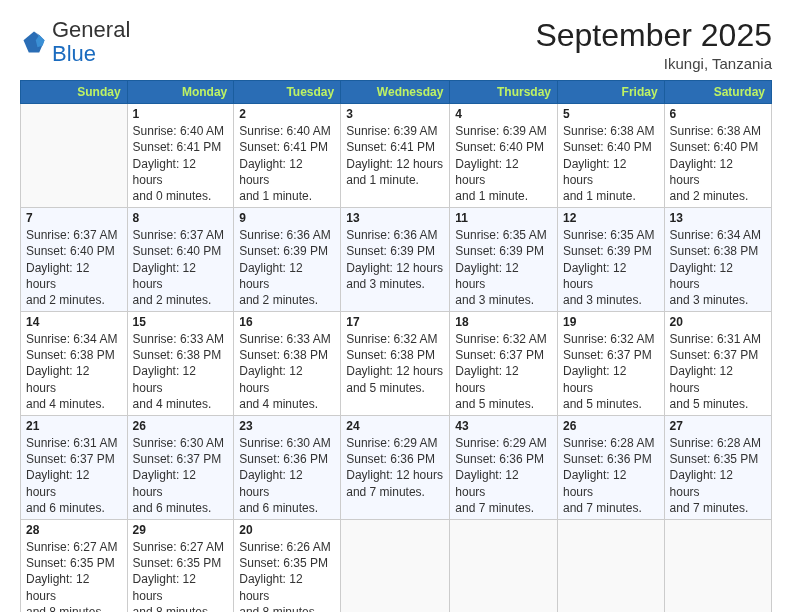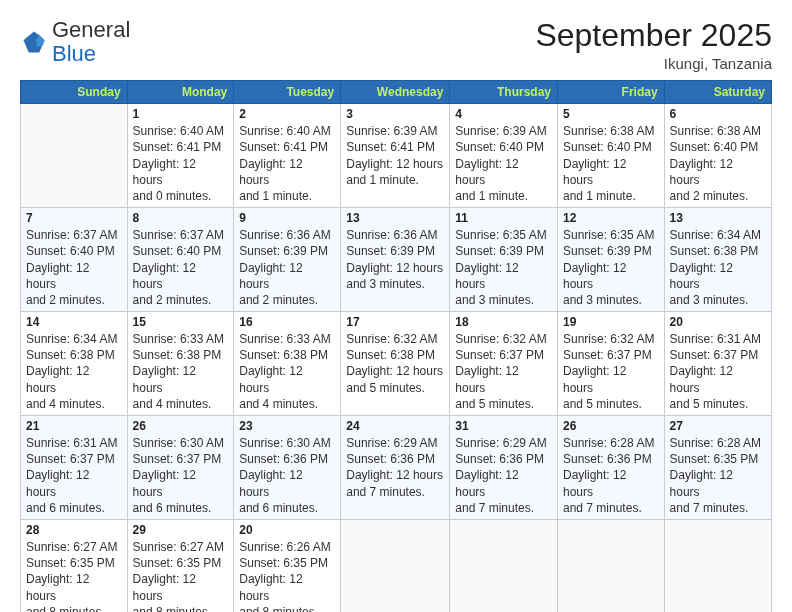--- a/index.html
+++ b/index.html
@@ -299,21 +299,21 @@
 and 6 minutes.</div>
           </td>
           <td>
             <div class="day-num">24</div>
             <div class="day-info" style="white-space: pre-line;">Sunrise: 6:29 AM
 Sunset: 6:36 PM
 Daylight: 12 hours
 and 7 minutes.</div>
           </td>
           <td>
-            <div class="day-num">31</div>
+            <div class="day-num">43</div>
             <div class="day-info" style="white-space: pre-line;">Sunrise: 6:29 AM
 Sunset: 6:36 PM
 Daylight: 12 hours
 and 7 minutes.</div>
           </td>
           <td>
             <div class="day-num">26</div>
             <div class="day-info" style="white-space: pre-line;">Sunrise: 6:28 AM
 Sunset: 6:36 PM
 Daylight: 12 hours

